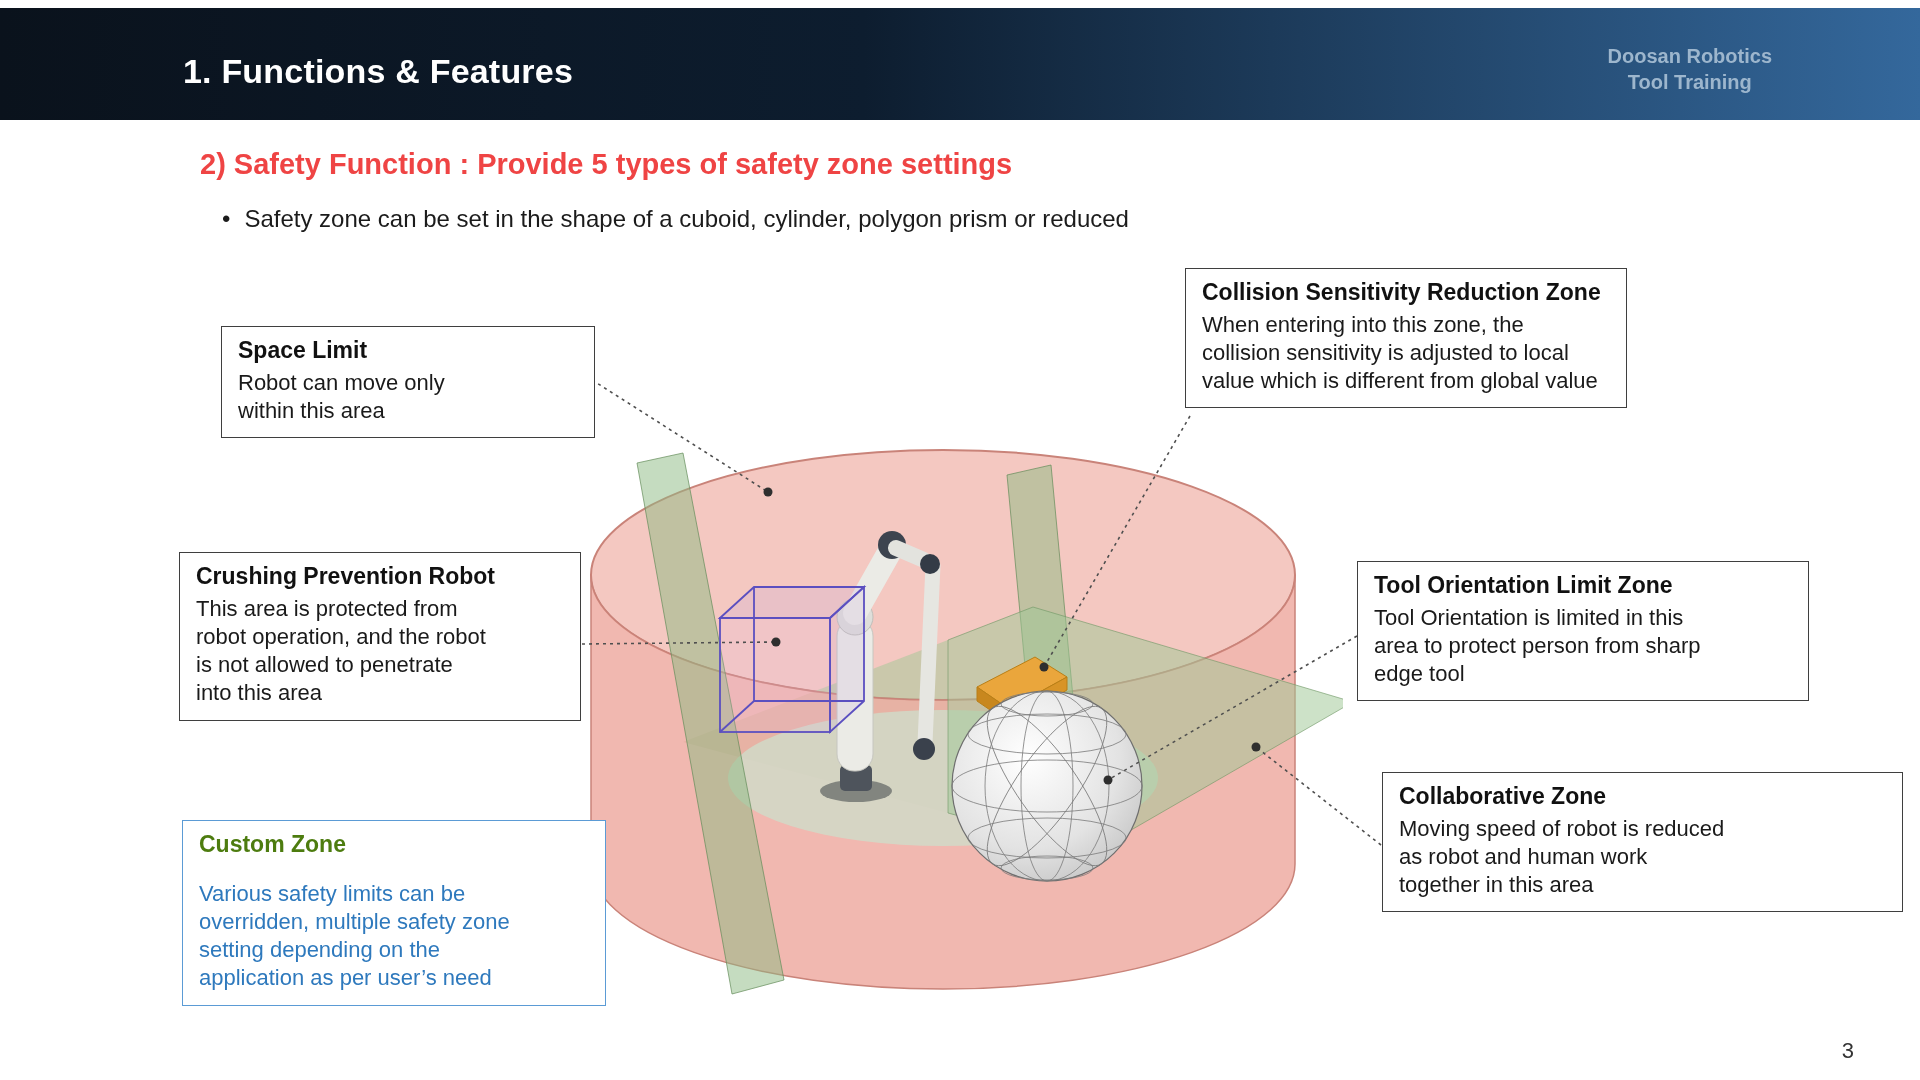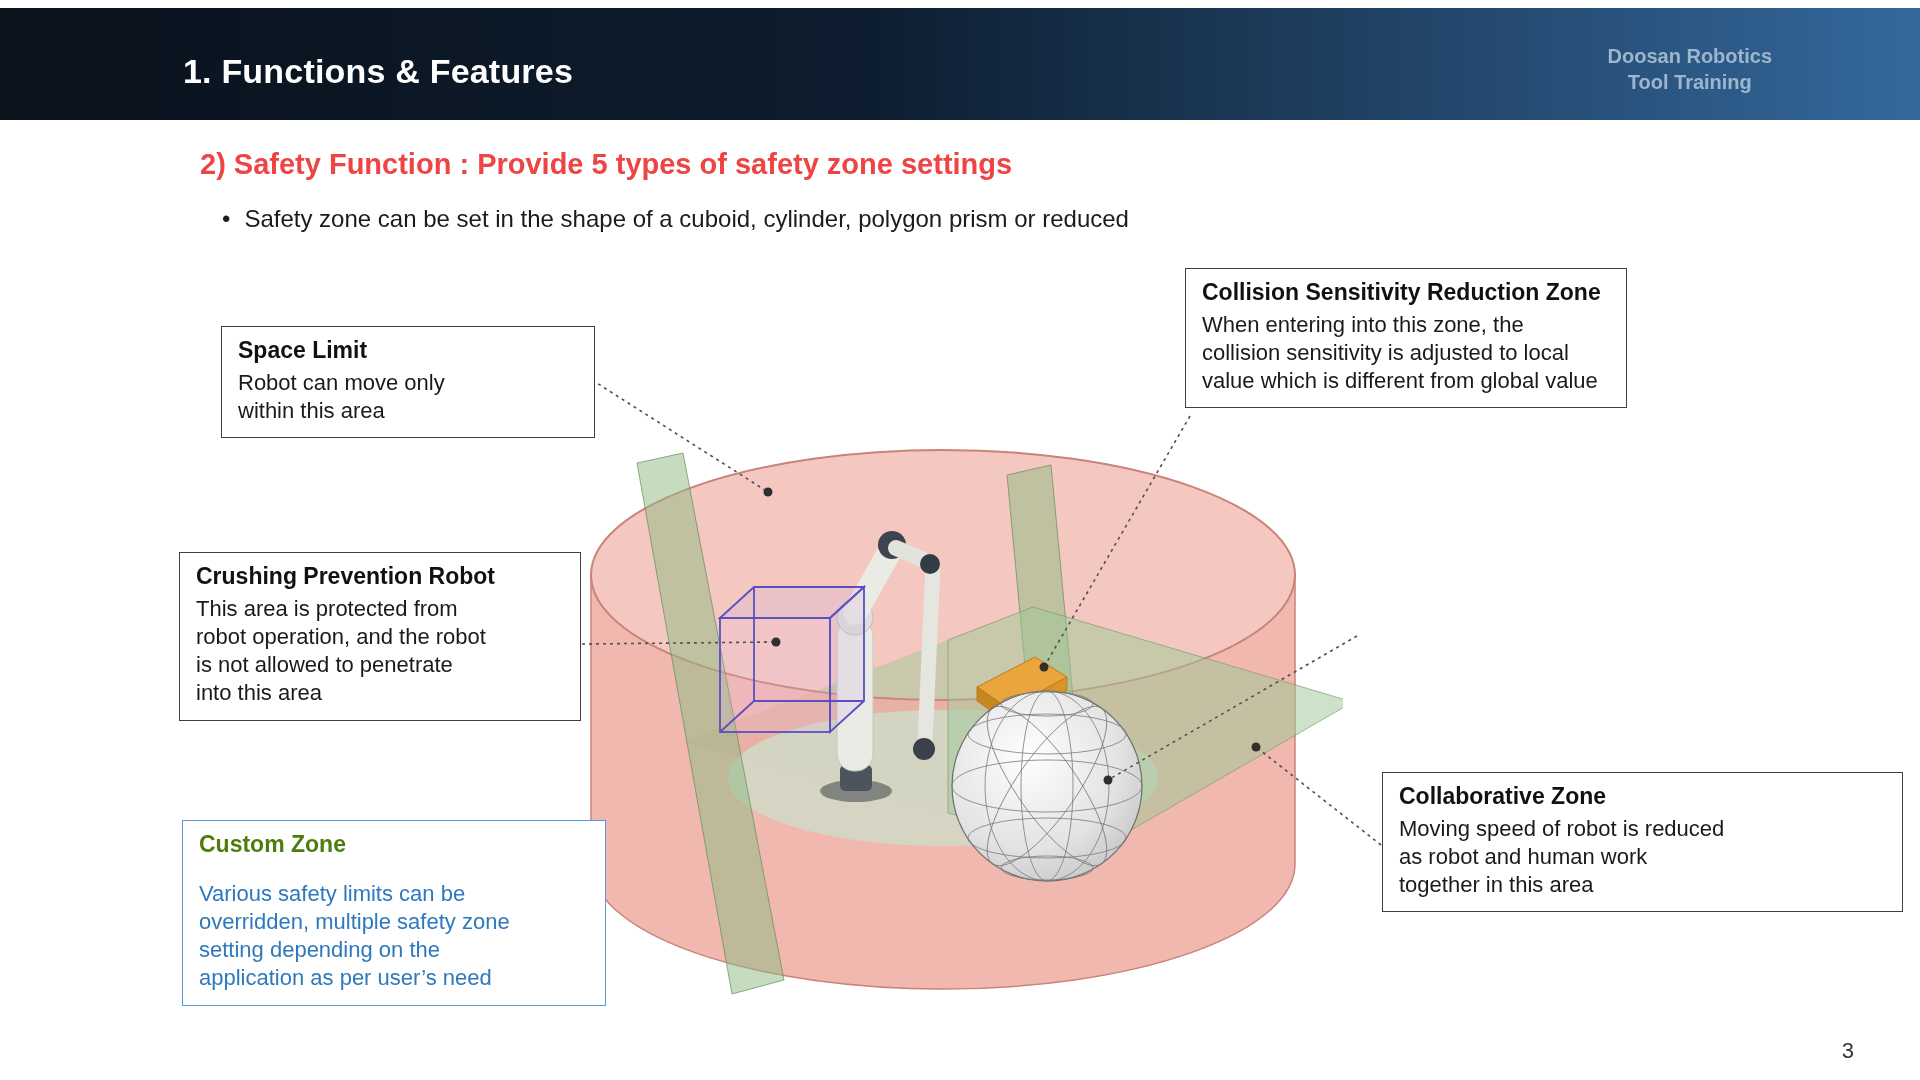--- a/index.html
+++ b/index.html
@@ -155,20 +155,26 @@
   </div>
 
   <div class="callout" id="co-crushing">
     <div class="co-title">Crushing Prevention Robot</div>
     <div class="co-body">This area is protected from
 robot operation, and the robot
 is not allowed to penetrate
 into this area</div>
   </div>
 
+  <div class="callout" id="co-tool">
+    <div class="co-title">Tool Orientation Limit Zone</div>
+    <div class="co-body">Tool Orientation is limited in this
+area to protect person from sharp
+edge tool</div>
+  </div>
 
   <div class="callout" id="co-collab">
     <div class="co-title">Collaborative Zone</div>
     <div class="co-body">Moving speed of robot is reduced
 as robot and human work
 together in this area</div>
   </div>
 
   <div class="callout" id="co-custom">
     <div class="co-title">Custom Zone</div>

